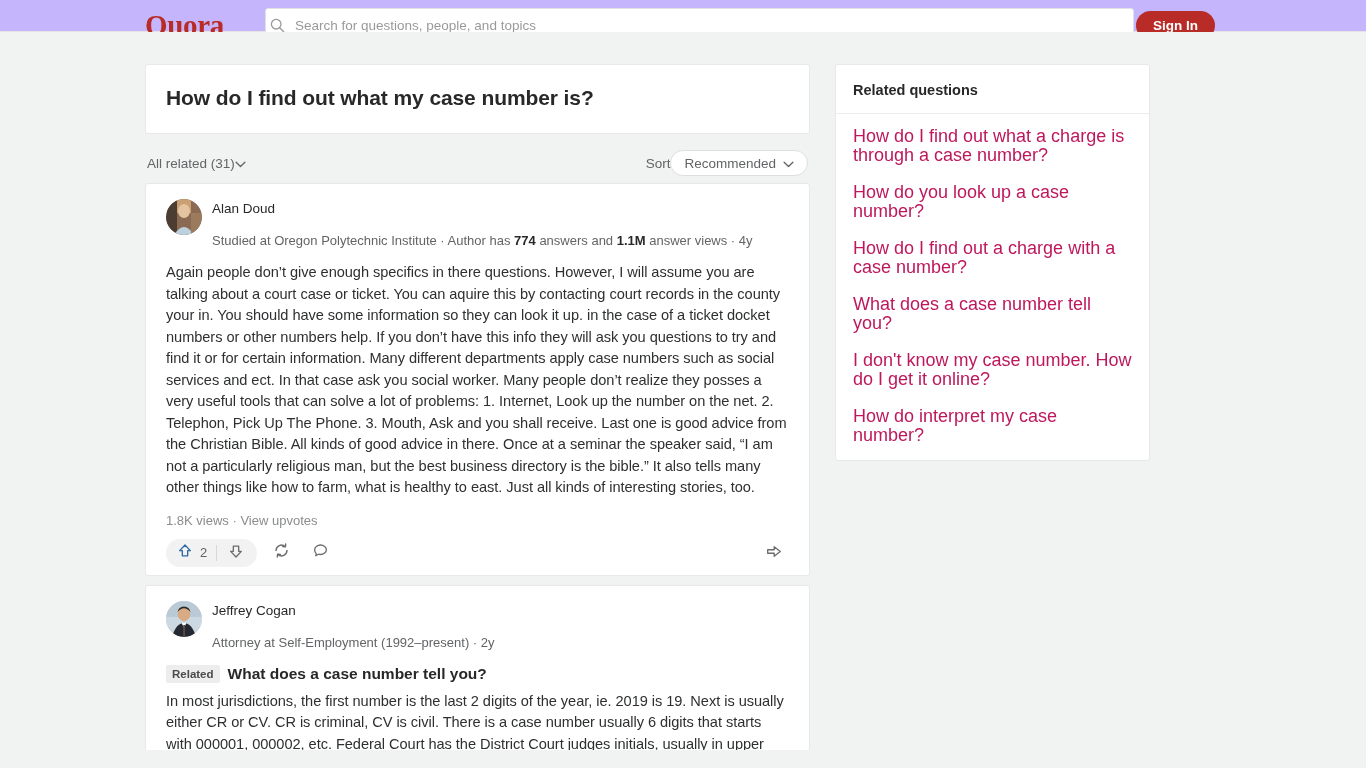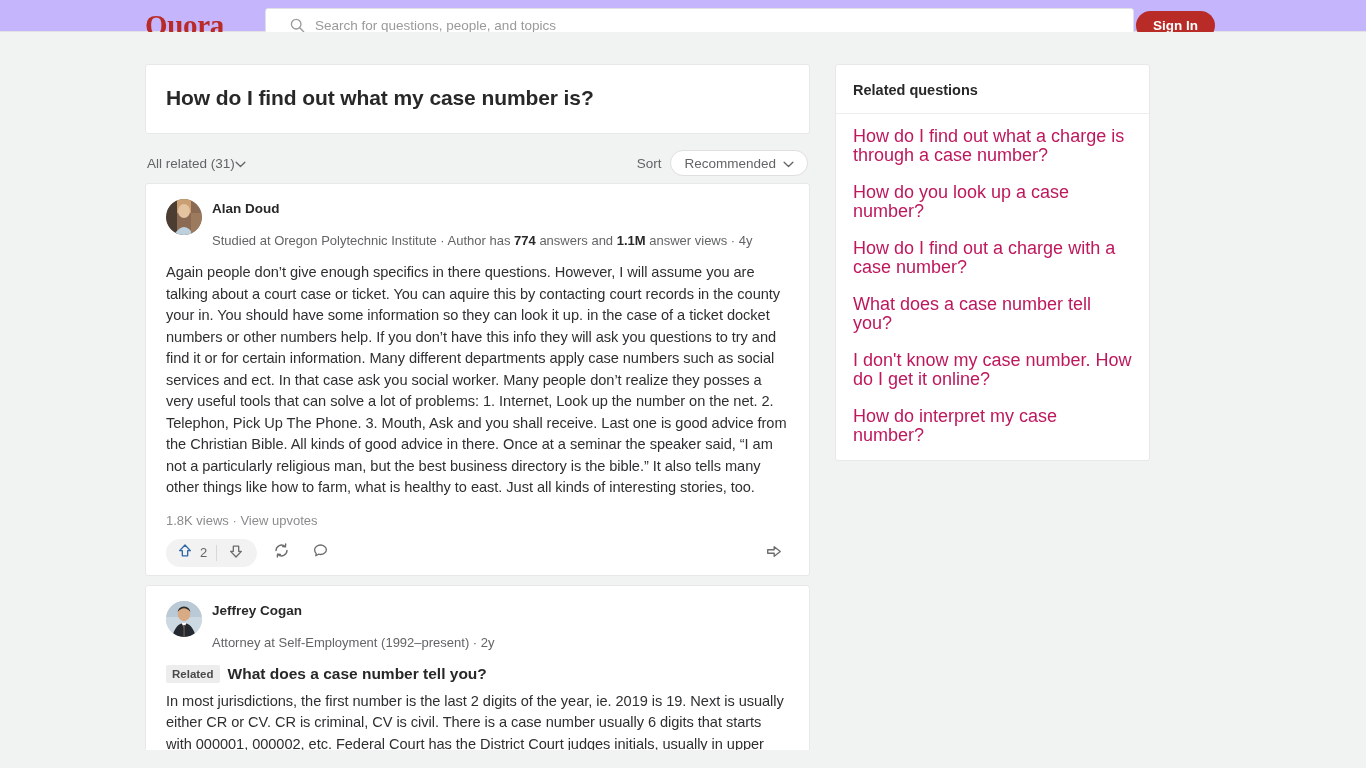--- a/index.html
+++ b/index.html
@@ -37,21 +37,21 @@
     position: absolute;
     left: 265px;
     top: 8px;
     width: 869px;
     height: 34px;
     background: #ffffff;
     border: 1px solid #dfe1e5;
     border-radius: 3px;
     display: flex;
     align-items: center;
-    padding: 0 24px;
+    padding: 0 4px;
   }
   .search-icon {
     width: 15px; height: 15px;
     flex: 0 0 15px;
     margin-right: 8px;
     position: relative;
     top: 0px;
   }
   .search-icon svg { display: block; }
   .search-input {
@@ -131,21 +131,20 @@
   .all-related {
     display: flex;
     align-items: center;
     font-size: 13.5px;
     color: #636466;
     cursor: pointer;
   }
   .sort-group {
     display: flex;
     align-items: center;
-    gap: 9px;
   }
   .sort-label {
     font-size: 13.5px;
     color: #636466;
   }
   .sort-select {
     display: flex;
     align-items: center;
     gap: 7px;
     height: 26px;
@@ -178,21 +177,21 @@
     width: 36px; height: 36px;
     border-radius: 50%;
     flex: 0 0 36px;
     overflow: hidden;
     background: #cfcfcf;
   }
   .avatar svg { display: block; }
   .author-meta { padding-top: 1px; }
   .author-name {
     font-size: 13.5px;
-    font-weight: bold;
+    font-weight: normal;
     color: #282829;
     line-height: 17px;
   }
   .author-cred {
     font-size: 13px;
     color: #636466;
     line-height: 18px;
     margin-top: 15px;
   }
   .author-cred b { color: #282829; font-weight: bold; }

